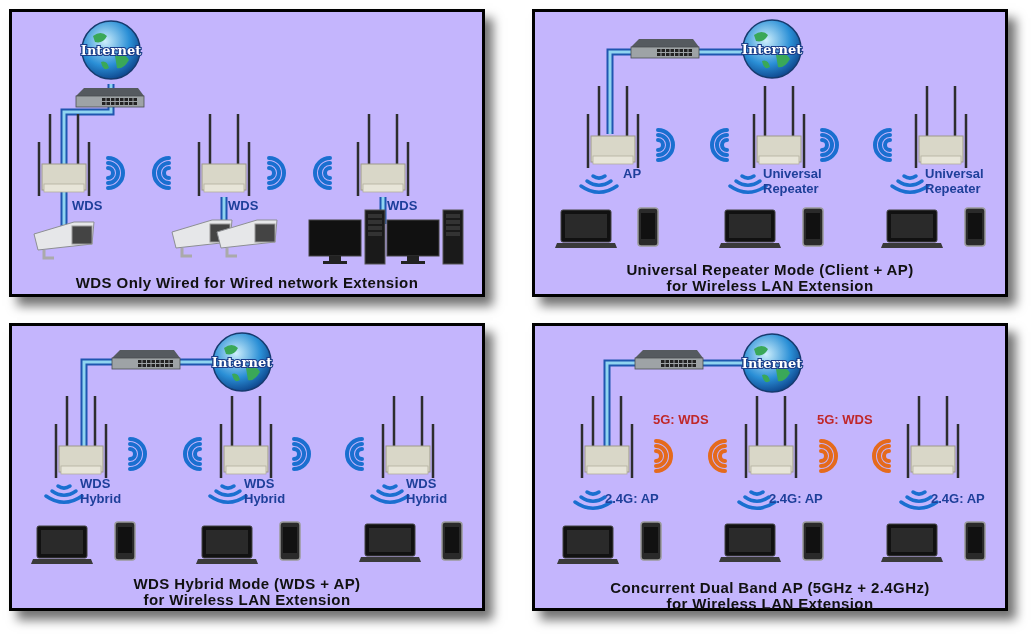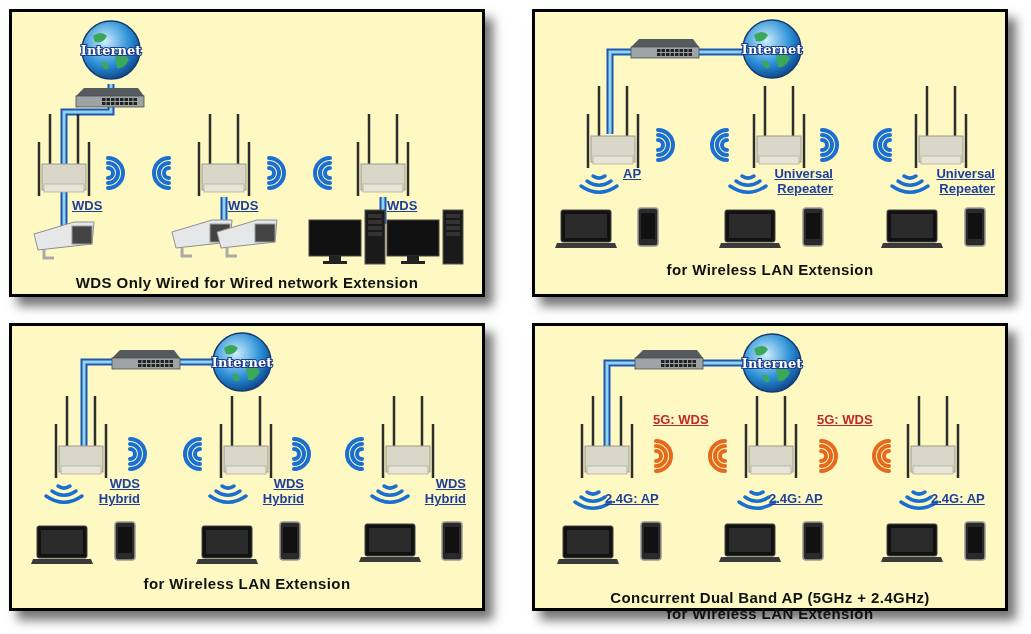--- a/index.html
+++ b/index.html
@@ -1,32 +1,32 @@
 <!DOCTYPE html>
 <html><head>
 <meta charset="utf-8">
 <style>
   html, body { margin:0; padding:0; background:#ffffff; }
   body { width:1031px; height:634px; position:relative; overflow:hidden; font-family:"Liberation Sans", sans-serif; }
   .panel {
-    position:absolute; background:#fef9c3; border:3px solid #000; box-sizing:border-box;
+    position:absolute; background:#c4b5fd; border:3px solid #000; box-sizing:border-box;
     box-shadow: 8px 9px 10px rgba(0,0,0,0.55);
   }
   #p1 { left:9px;  top:9px;   width:476px; height:288px; }
   #p2 { left:532px; top:9px;  width:476px; height:288px; }
   #p3 { left:9px;  top:323px; width:476px; height:288px; }
   #p4 { left:532px; top:323px; width:476px; height:288px; }
   .panel svg.scene { position:absolute; left:0; top:0; width:470px; height:282px; }
   .caption {
     position:absolute; left:0; right:0; text-align:center; font-weight:bold;
     font-size:15px; line-height:16px; color:#111; letter-spacing:0.4px;
   }
-  .lbl { position:absolute; font-weight:bold; font-size:13px; line-height:15px; color:#1e3f9a;text-decoration:underline; }
+  .lbl { position:absolute; font-weight:bold; font-size:13px; line-height:15px; color:#1e3f9a; }
   .lbl.red { color:#c0282a;text-align:center; }
-  .lbl.center { text-align:right; }
+  .lbl.center { text-align:left; }
 </style>
 </head>
 <body>
 
 <div class="panel" id="p1">
   <svg class="scene" viewBox="0 0 470 282">
     <g class="cable">
       <path d="M99 72 V100 H52 V230" fill="none" stroke="#1f56b0" stroke-width="7"></path>
       <path d="M99 72 V100 H52 V230" fill="none" stroke="#8fd4f0" stroke-width="3"></path>
     </g>
@@ -282,20 +282,21 @@
   <div class="lbl" style="left:88px;top:154px">AP</div>
   <div class="lbl center" style="left:228px;top:154px;width:70px">
     <div>Universal</div>
     <div>Repeater</div>
   </div>
   <div class="lbl center" style="left:390px;top:154px;width:70px">
     <div>Universal</div>
     <div>Repeater</div>
   </div>
   <div class="caption" style="top:250px">
+    <div>Universal Repeater Mode (Client + AP)</div>
     <div>for Wireless LAN Extension</div>
   </div>
 </div>
 
 <div class="panel" id="p3">
   <svg class="scene" viewBox="0 0 470 282">
     <g>
       <path d="M205 36 H72 V122" fill="none" stroke="#1f56b0" stroke-width="7"></path>
       <path d="M205 36 H72 V122" fill="none" stroke="#8fd4f0" stroke-width="3"></path>
     </g>
@@ -424,20 +425,21 @@
   </div>
   <div class="lbl center" style="left:232px;top:150px;width:60px">
     <div>WDS</div>
     <div>Hybrid</div>
   </div>
   <div class="lbl center" style="left:394px;top:150px;width:60px">
     <div>WDS</div>
     <div>Hybrid</div>
   </div>
   <div class="caption" style="top:250px">
+    <div>WDS Hybrid Mode (WDS + AP)</div>
     <div>for Wireless LAN Extension</div>
   </div>
 </div>
 
 <div class="panel" id="p4">
   <svg class="scene" viewBox="0 0 470 282">
     <g>
       <path d="M215 37 H72 V122" fill="none" stroke="#1f56b0" stroke-width="7"></path>
       <path d="M215 37 H72 V122" fill="none" stroke="#8fd4f0" stroke-width="3"></path>
     </g>
@@ -558,17 +560,17 @@
       <g>
         <rect x="430" y="196" width="20" height="38" rx="3" fill="#2a2a2a" stroke="#999" stroke-width="1.5"></rect>
         <rect x="433" y="201" width="14" height="26" fill="#111"></rect>
       </g>
     </svg>
   <div class="lbl red" style="left:118px;top:86px">5G: WDS</div>
   <div class="lbl red" style="left:282px;top:86px">5G: WDS</div>
   <div class="lbl" style="left:70px;top:165px">2.4G: AP</div>
   <div class="lbl" style="left:234px;top:165px">2.4G: AP</div>
   <div class="lbl" style="left:396px;top:165px">2.4G: AP</div>
-  <div class="caption" style="top:264px">
+  <div class="caption" style="top:254px">
     <div>Concurrent Dual Band AP (5GHz + 2.4GHz)</div>
     <div>for Wireless LAN Extension</div>
   </div>
 </div>
 
 </body></html>

